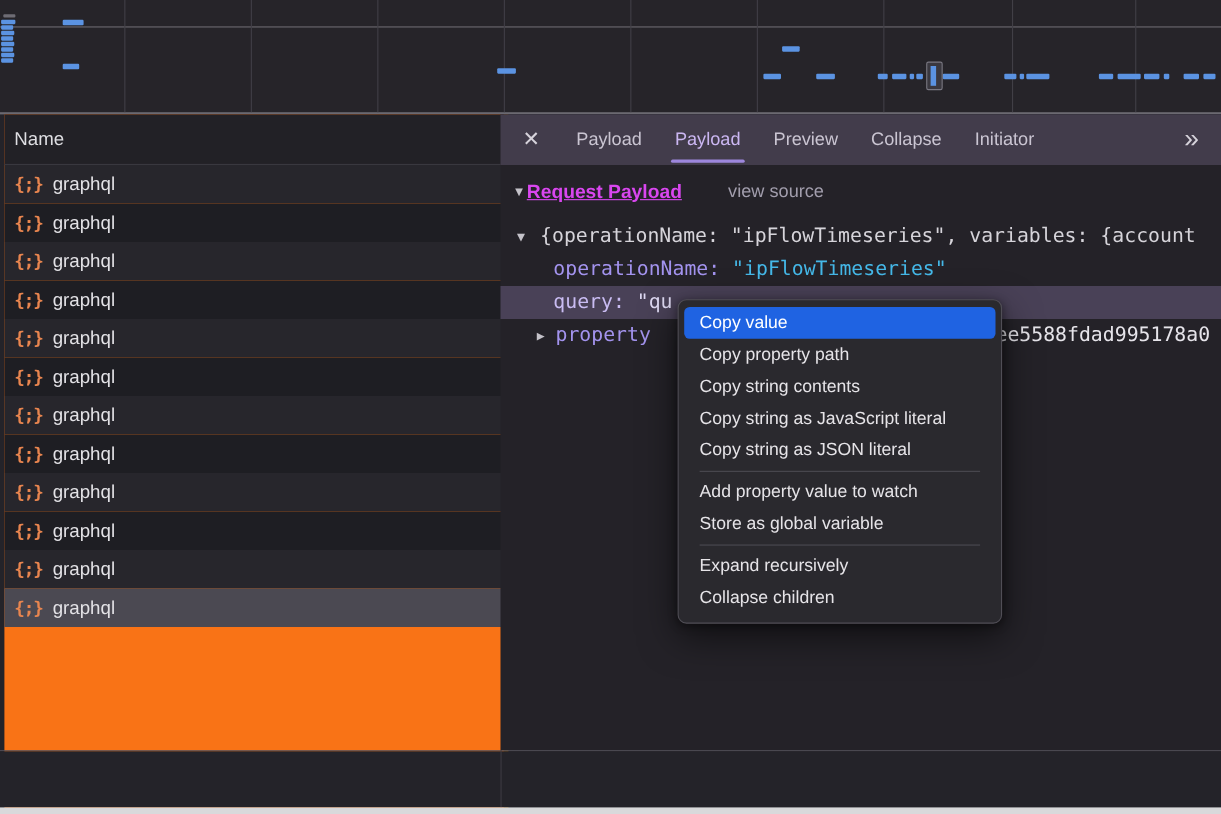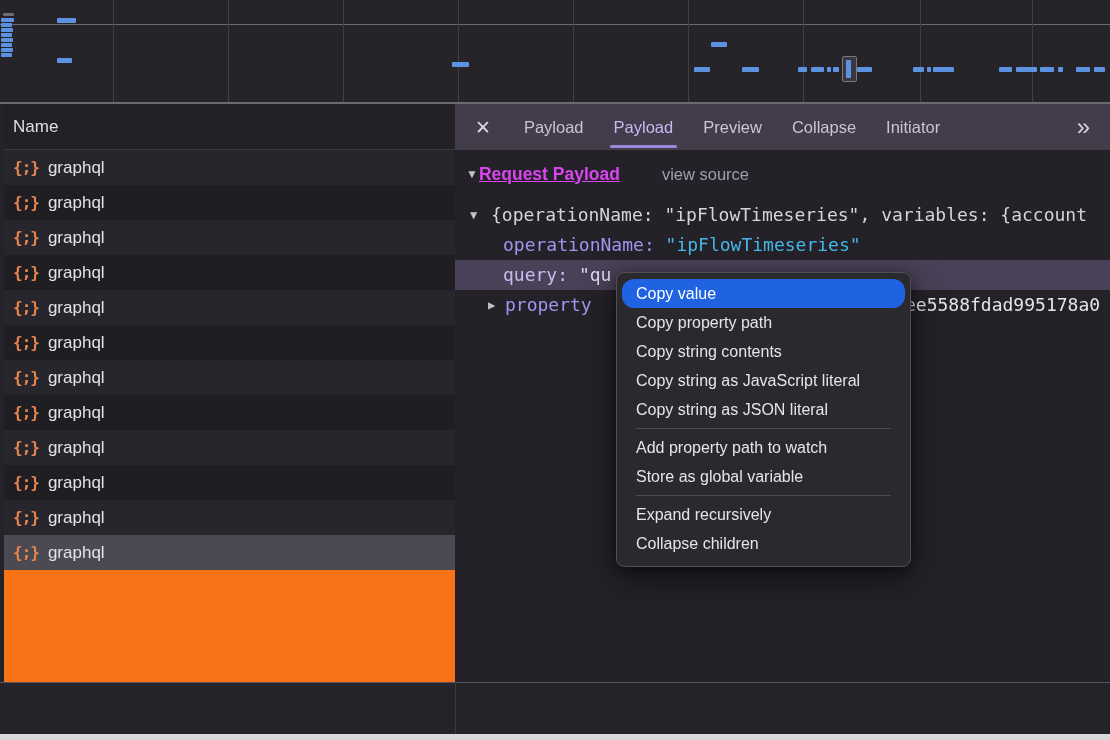--- a/index.html
+++ b/index.html
@@ -65,21 +65,21 @@
   .footer-divider{position:absolute;left:0;right:0;top:682px;height:1px;background:#55535b;}
   .footer{position:absolute;left:0;right:0;top:683px;height:51px;background:#242329;}
   .bottom-strip{position:absolute;left:0;right:0;top:734px;height:6px;background:#d9d9db;}
   .panel-divider-low{position:absolute;left:455px;top:682px;bottom:6px;width:1px;background:#3c3b42;}
   
   .context-menu{position:absolute;left:616px;top:272px;width:295px;background:#2a292e;
     border:1px solid #504e56;border-radius:8px;box-shadow:0 12px 34px rgba(0,0,0,.55),0 2px 8px rgba(0,0,0,.4);
     padding:6px 5px 8px 5px;box-sizing:border-box;z-index:50;}
   .menu-item{height:29px;line-height:29px;padding:0 14px;border-radius:5px;color:#e6e4e8;font-size:16px;cursor:pointer;
     white-space:nowrap;overflow:hidden;}
-  .menu-item.highlighted{background:var(--menu_highlight_blue,#1f63e2);color:#ffffff;border-radius:12px;}
+  .menu-item.highlighted{background:var(--menu_highlight_blue,#1f63e2);color:#ffffff;}
   .menu-sep{height:1px;background:#4b4a51;margin:4px 14px;}
 </style>
 </head>
 <body>
 
 <div class="screen">
 
   <div class="overview" id="overview">
     <div class="hline"></div>
   <div class="vline" style="left: 113px;"></div>
@@ -224,20 +224,20 @@
   <div class="panel-divider-low"></div>
   <div class="bottom-strip"></div>
 
   <div class="context-menu" id="ctxmenu">
       <div class="menu-item highlighted">Copy value</div>
       <div class="menu-item">Copy property path</div>
       <div class="menu-item">Copy string contents</div>
       <div class="menu-item">Copy string as JavaScript literal</div>
       <div class="menu-item">Copy string as JSON literal</div>
       <div class="menu-sep"></div>
-      <div class="menu-item">Add property path to watch</div>
+      <div class="menu-item">Add property value to watch</div>
       <div class="menu-item">Store as global variable</div>
       <div class="menu-sep"></div>
       <div class="menu-item">Expand recursively</div>
       <div class="menu-item">Collapse children</div>
     </div>
 
 </div>
 
 </body></html>

